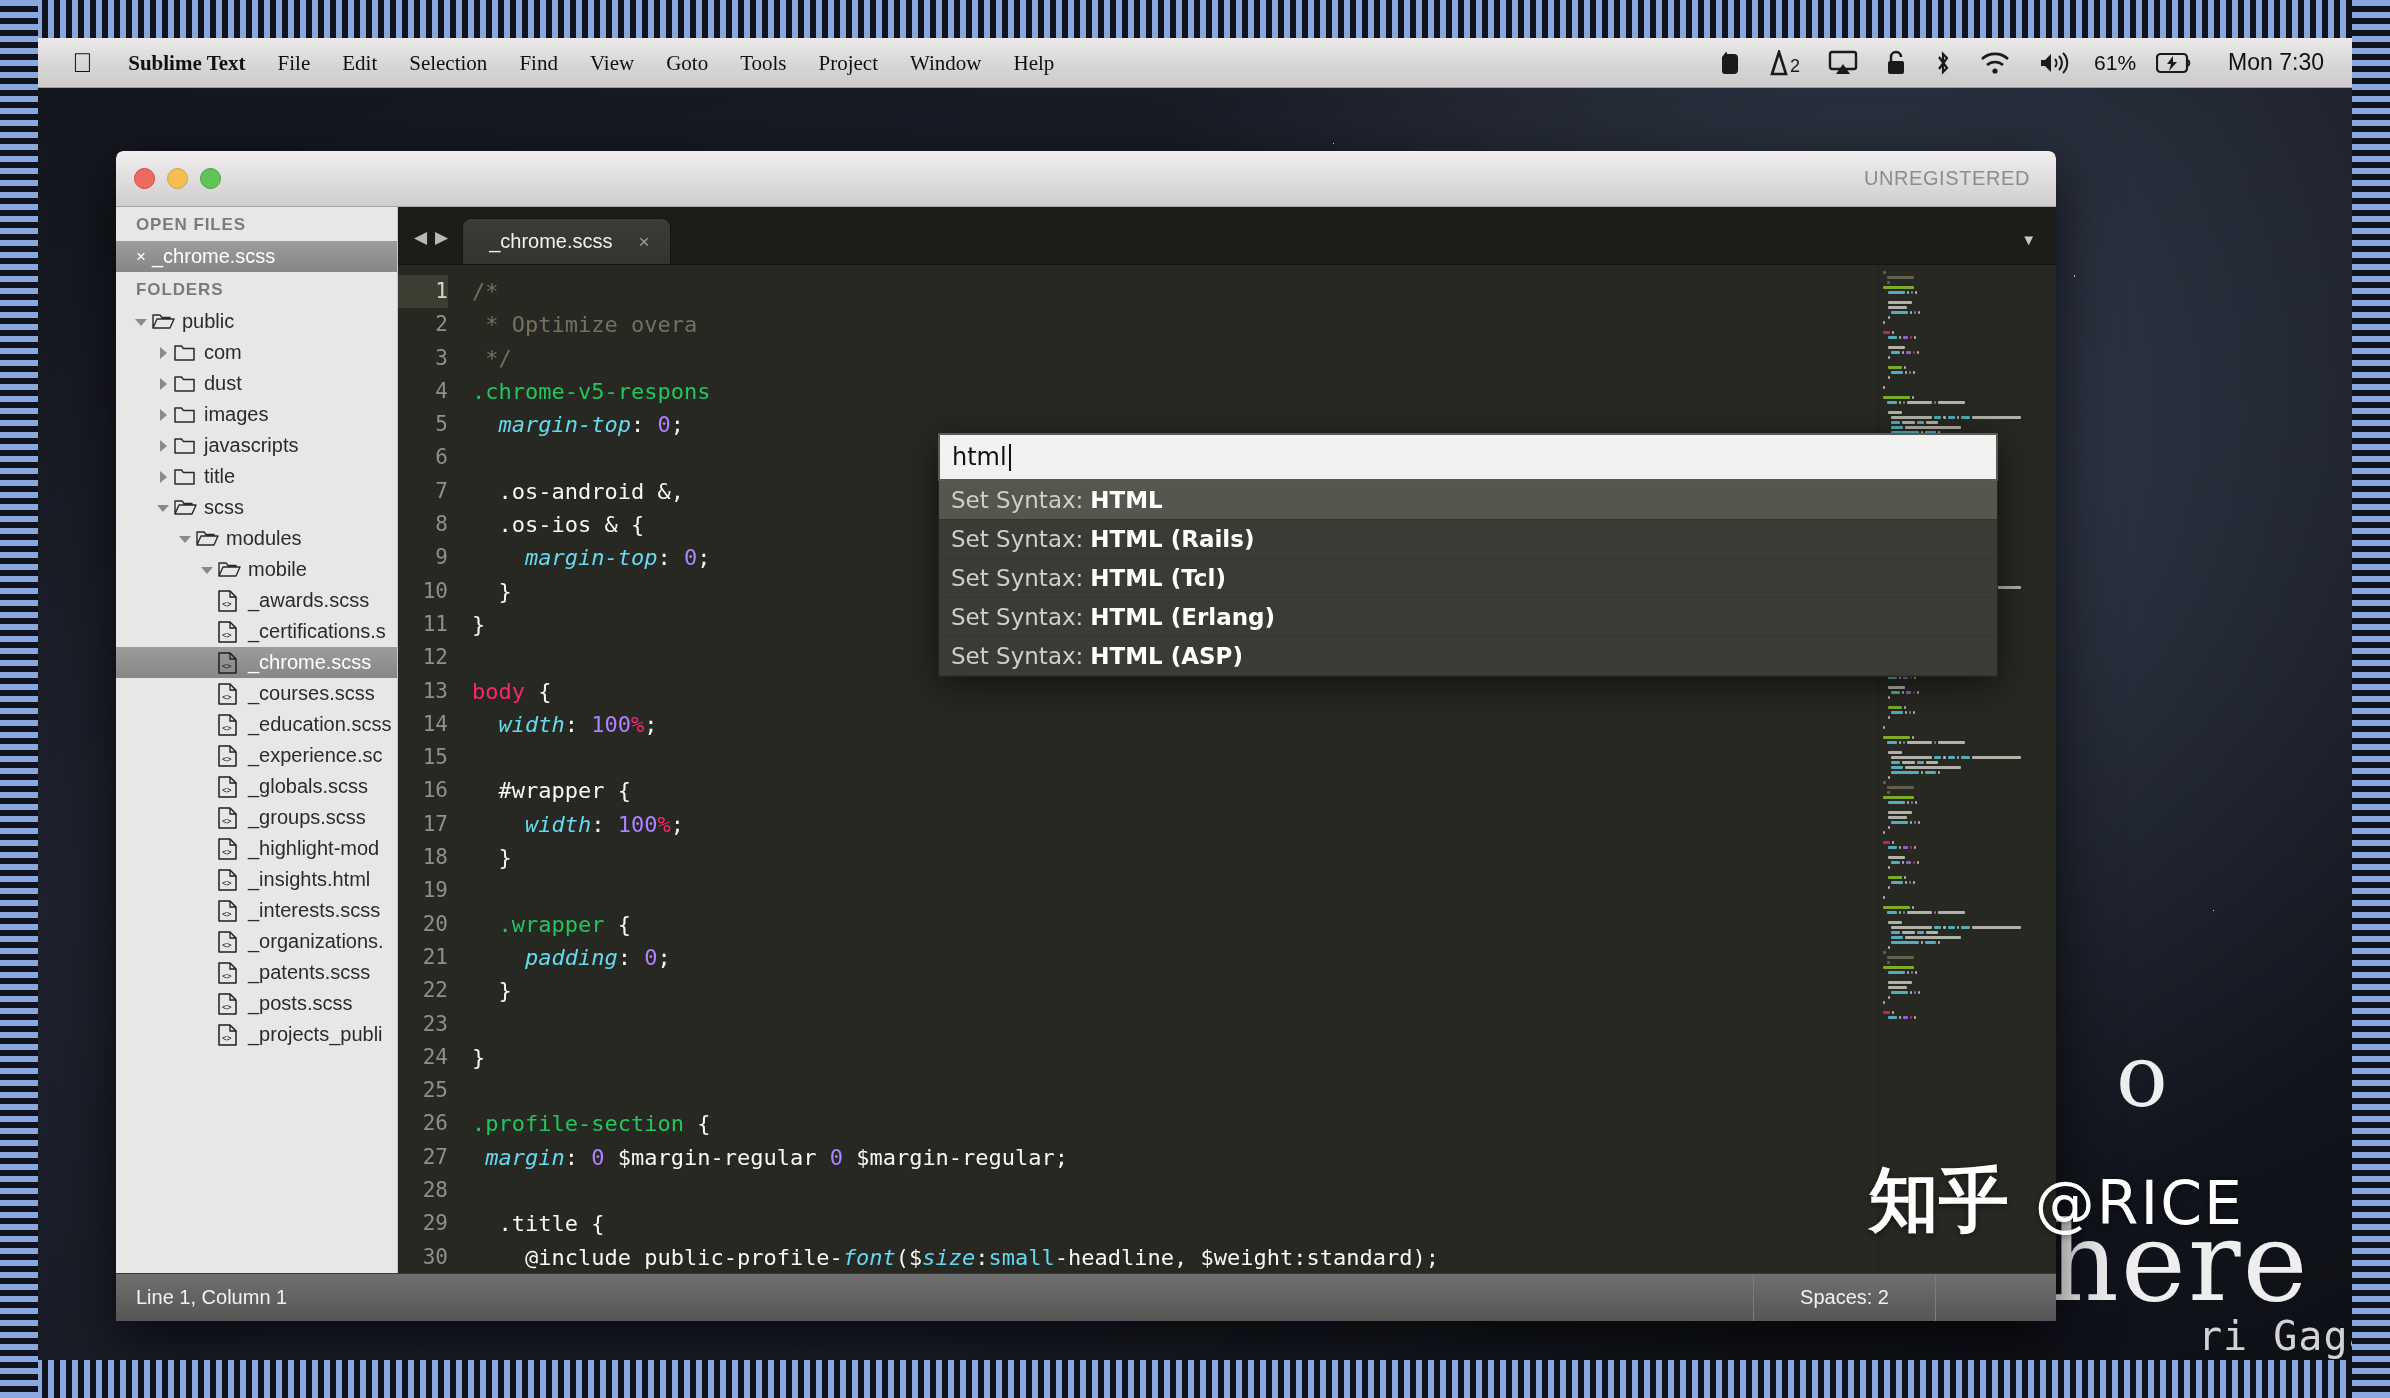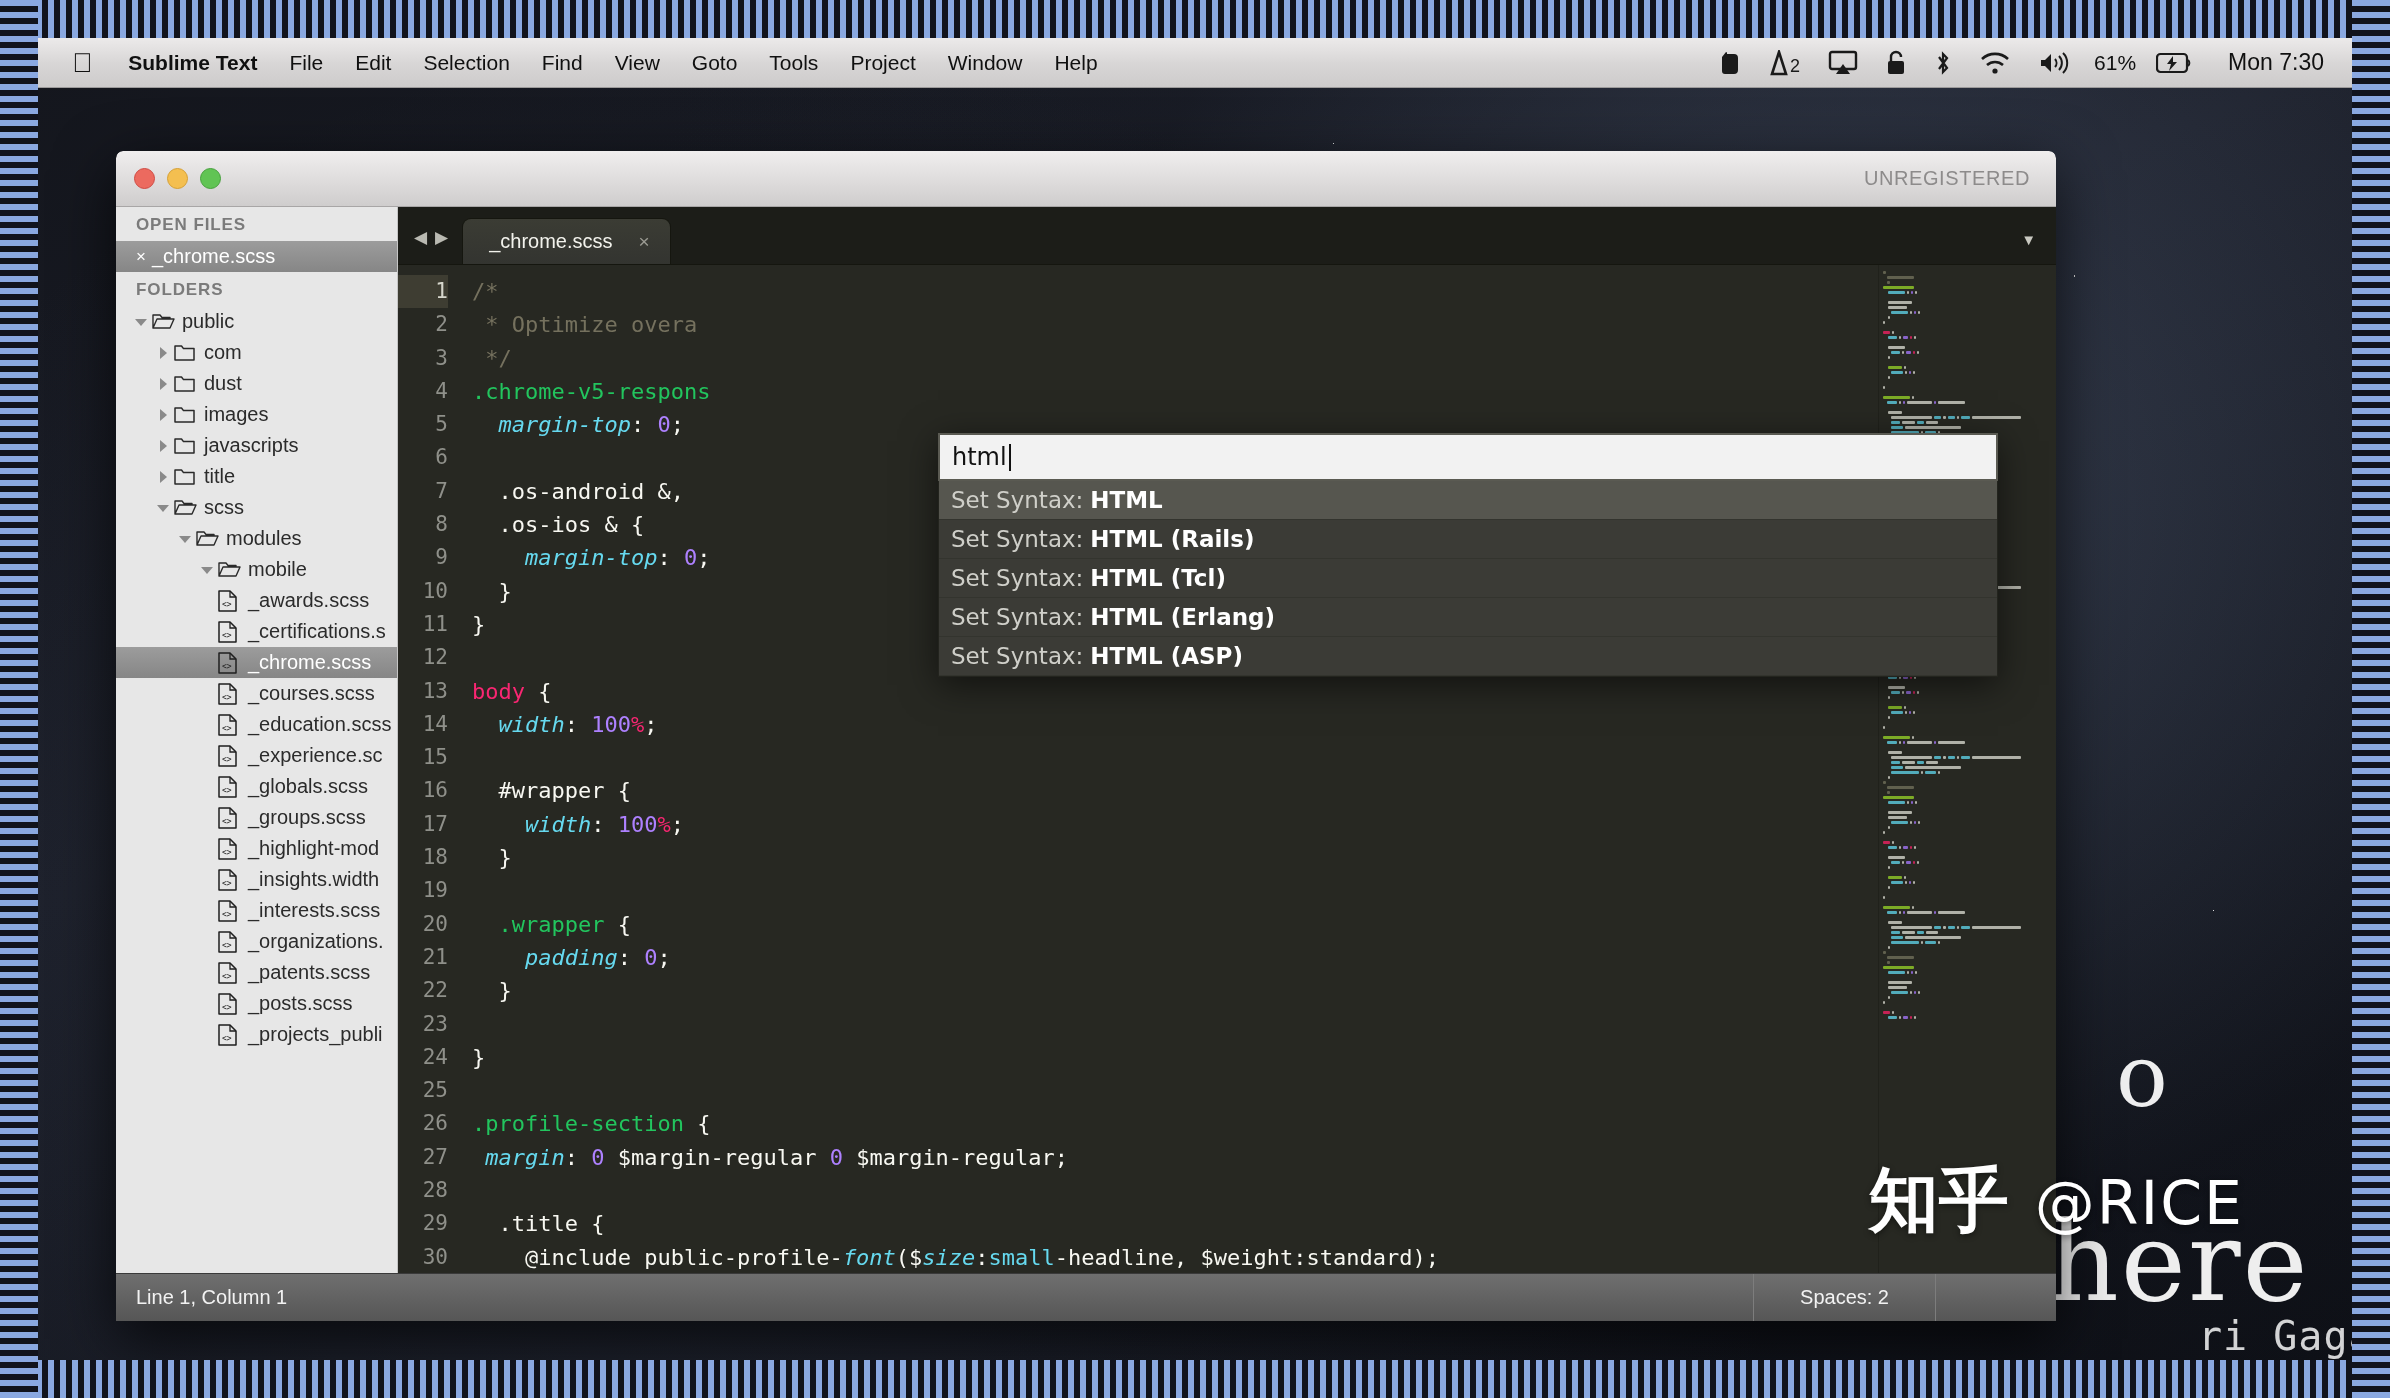--- a/index.html
+++ b/index.html
@@ -70,21 +70,21 @@
 
   
   #menubar {
     position: absolute; left: 0; right: 0; top: 0; height: 50px;
     background: linear-gradient(180deg, #eceaea 0%, #d8d6d6 52%, #cdcbcb 100%);
     border-bottom: 1px solid #9d9b9b;
     display: flex; align-items: center;
     font-size: 21px; color: #101010;
   }
   #menu-left { display: flex; align-items: center; gap: 0; padding-left: 20px; }
-  .menu-item { padding: 0 16px; line-height: 50px; white-space: nowrap; }
+  .menu-item { padding: 0 16px; line-height: 50px; white-space: nowrap; font-family: Liberation Serif, serif; }
   .menu-item.bold { font-weight: bold; }
   #apple-logo { font-size: 27px; padding: 0 20px 0 14px; line-height: 50px; }
   #menu-right { margin-left: auto; display: flex; align-items: center; gap: 0; padding-right: 22px; }
   .tray { padding: 0 14px; line-height: 50px; display: flex; align-items: center; }
   .tray svg { display:block; }
   #clock { padding-left: 22px; padding-right: 6px; font-size: 23px; }
   #battery-pct { padding-right: 6px; padding-left: 10px; font-size: 21px; }
 
   
   #st-window {
@@ -557,21 +557,21 @@
               <span class="fname">_highlight-mod</span>
             </div>
             <div class="side-row" style="padding-left: 102px;">
               <span class="fic">
                 <svg width="19" height="22" viewBox="0 0 19 22">
                   <path d="M1 1 h11 l6 6 v14 H1 Z" fill="none" stroke="#1f1f1f" stroke-width="1.5" stroke-linejoin="round"></path>
                   <path d="M12 1 v6 h6" fill="none" stroke="#1f1f1f" stroke-width="1.3"></path>
                   <text x="4" y="17" font-size="8" fill="#1f1f1f" font-family="DejaVu Sans Mono">&lt;&gt;</text>
                 </svg>
               </span>
-              <span class="fname">_insights.width</span>
+              <span class="fname">_insights.html</span>
             </div>
             <div class="side-row" style="padding-left: 102px;">
               <span class="fic">
                 <svg width="19" height="22" viewBox="0 0 19 22">
                   <path d="M1 1 h11 l6 6 v14 H1 Z" fill="none" stroke="#1f1f1f" stroke-width="1.5" stroke-linejoin="round"></path>
                   <path d="M12 1 v6 h6" fill="none" stroke="#1f1f1f" stroke-width="1.3"></path>
                   <text x="4" y="17" font-size="8" fill="#1f1f1f" font-family="DejaVu Sans Mono">&lt;&gt;</text>
                 </svg>
               </span>
               <span class="fname">_interests.scss</span>

